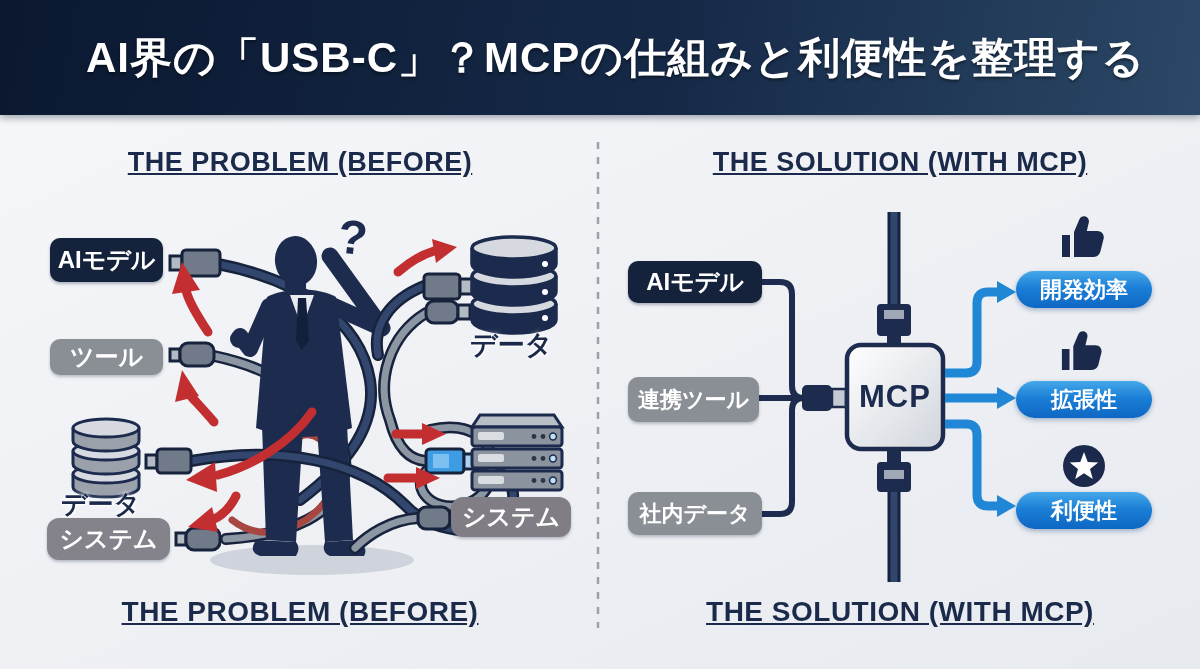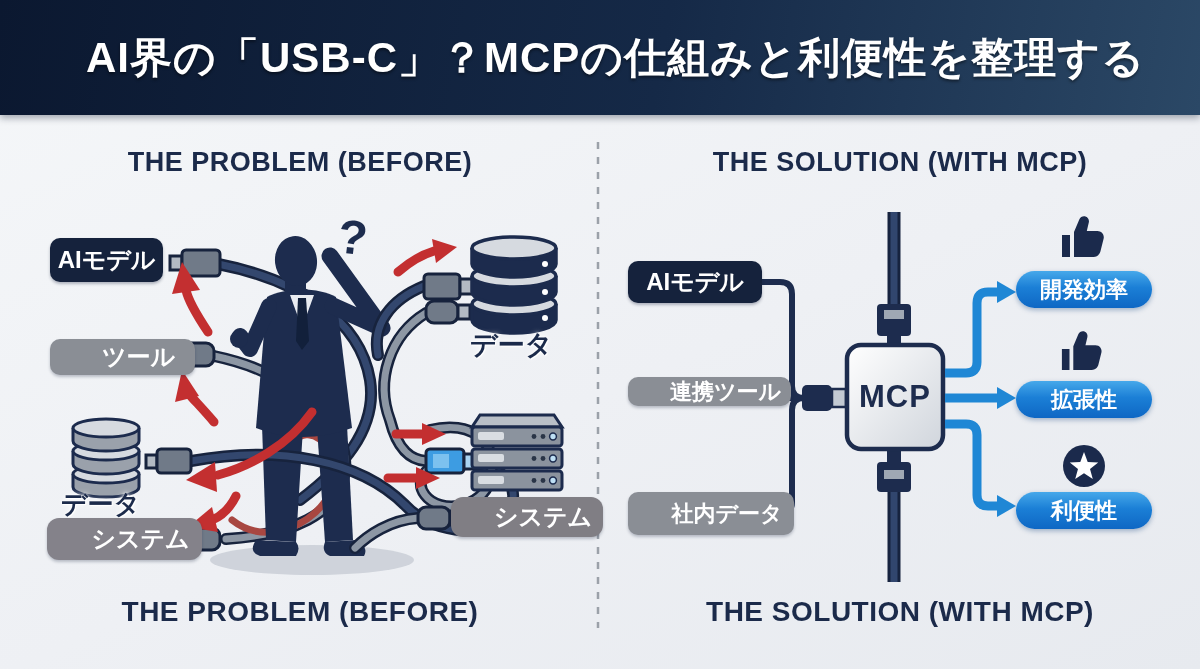--- a/index.html
+++ b/index.html
@@ -5,26 +5,26 @@
   html,body{margin:0;padding:0;background:#dfe2e7;}
   #app{position:relative;width:1200px;height:669px;overflow:hidden;
        font-family:"Liberation Sans",sans-serif;
        background:linear-gradient(155deg,#f5f7f9 0%,#eef0f4 55%,#e7eaef 100%);}
   .header{position:absolute;top:0;left:0;width:1200px;height:115px;
           background:linear-gradient(100deg,#0b1830 0%,#152947 55%,#2b4866 100%);
           display:flex;align-items:center;box-shadow:0 3px 7px rgba(10,20,40,.35);}
   .title{color:#ffffff;font-size:42px;font-weight:800;padding-left:86px;
          white-space:nowrap;letter-spacing:1px;text-shadow:0 2px 3px rgba(0,0,0,.45);}
   .heading{position:absolute;width:600px;text-align:center;font-weight:800;
-           color:#1b2a4a;font-size:27px;letter-spacing:.5px;white-space:nowrap;}
+           color:#1b2a4a;font-size:27px;letter-spacing:.5px;white-space:nowrap;text-decoration:underline;}
   .heading-b{font-size:28px;}
   .lbl{position:absolute;display:flex;align-items:center;justify-content:center;
        color:#fff;font-weight:700;white-space:nowrap;}
   .lbl-navy{background:#15223c;border-radius:10px;box-shadow:0 2px 3px rgba(20,30,60,.3);}
-  .lbl-gray{background:#8a8e95;border-radius:10px;box-shadow:0 2px 3px rgba(20,30,60,.25);padding-left:32px;}
+  .lbl-gray{background:#8a8e95;border-radius:10px;box-shadow:0 2px 3px rgba(20,30,60,.25);}
   .caption{position:absolute;color:#1b2a4a;font-weight:800;text-align:left;
            text-shadow:0 0 3px #fff,0 0 6px #fff,1px 1px 0 #fff;white-space:nowrap;}
   .pill{position:absolute;width:136px;height:37px;border-radius:20px;
         background:linear-gradient(180deg,#46a8ea 0%,#1b7fd6 45%,#0e67c4 100%);
         color:#fff;font-weight:700;font-size:22px;display:flex;align-items:center;
         justify-content:center;box-shadow:0 2px 5px rgba(10,60,120,.35);white-space:nowrap;}
   .mcp{position:absolute;left:847px;top:345px;width:96px;height:104px;
        display:flex;align-items:center;justify-content:center;
        font-weight:800;font-size:31px;color:#1d2c4e;letter-spacing:1px;}
   .qmark{position:absolute;left:338px;top:210px;font-size:48px;font-weight:800;
@@ -234,21 +234,21 @@
   <div class="qmark">?</div>
 
   <div class="lbl lbl-navy" style="left:50px;top:238px;width:113px;height:44px;font-size:24px;">AIモデル</div>
   <div class="lbl lbl-gray" style="left:50px;top:339px;width:113px;height:36px;font-size:24px;">ツール</div>
   <div class="caption" style="left:61px;top:487px;width:92px;font-size:26px;">データ</div>
   <div class="lbl lbl-gray" style="left:47px;top:518px;width:123px;height:42px;font-size:24px;border-radius:12px;background:#84828a;">システム</div>
   <div class="caption" style="left:470px;top:327px;width:90px;font-size:27px;">データ</div>
   <div class="lbl lbl-gray" style="left:451px;top:497px;width:120px;height:40px;font-size:24px;border-radius:12px;background:#807e84;">システム</div>
 
   <div class="lbl lbl-navy" style="left:628px;top:261px;width:134px;height:42px;font-size:24px;">AIモデル</div>
-  <div class="lbl lbl-gray" style="left:628px;top:377px;width:131px;height:29px;font-size:22px;">連携ツール</div>
+  <div class="lbl lbl-gray" style="left:628px;top:377px;width:131px;height:45px;font-size:22px;">連携ツール</div>
   <div class="lbl lbl-gray" style="left:628px;top:492px;width:134px;height:43px;font-size:22px;text-align:center;">社内データ</div>
 
   <div class="mcp">MCP</div>
 
   <div class="pill" style="left:1016px;top:271px;">開発効率</div>
   <div class="pill" style="left:1016px;top:492px;">利便性</div>
   <div class="pill" style="left:1016px;top:381px;">拡張性</div>
 
 </div>
 

